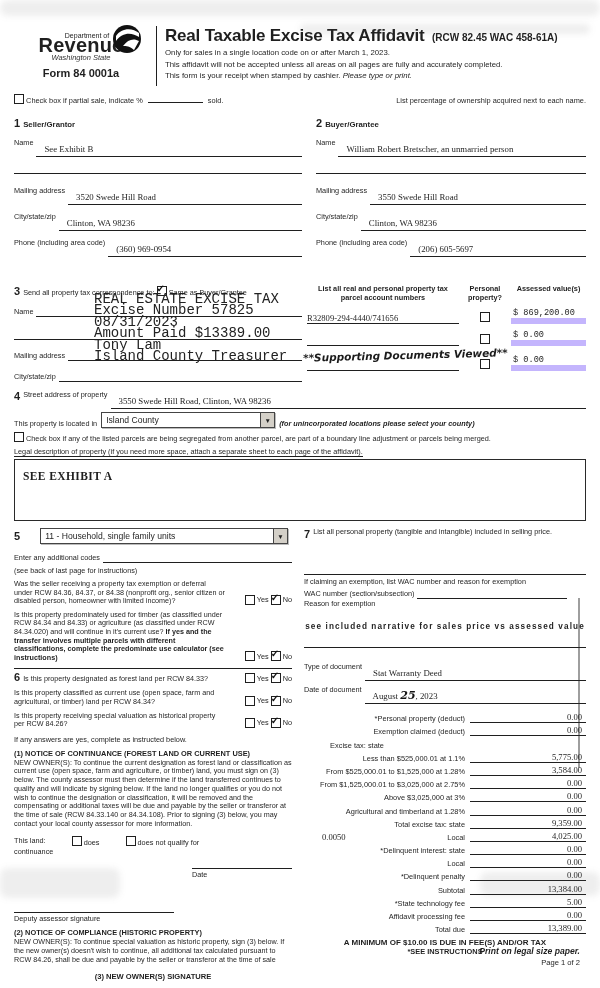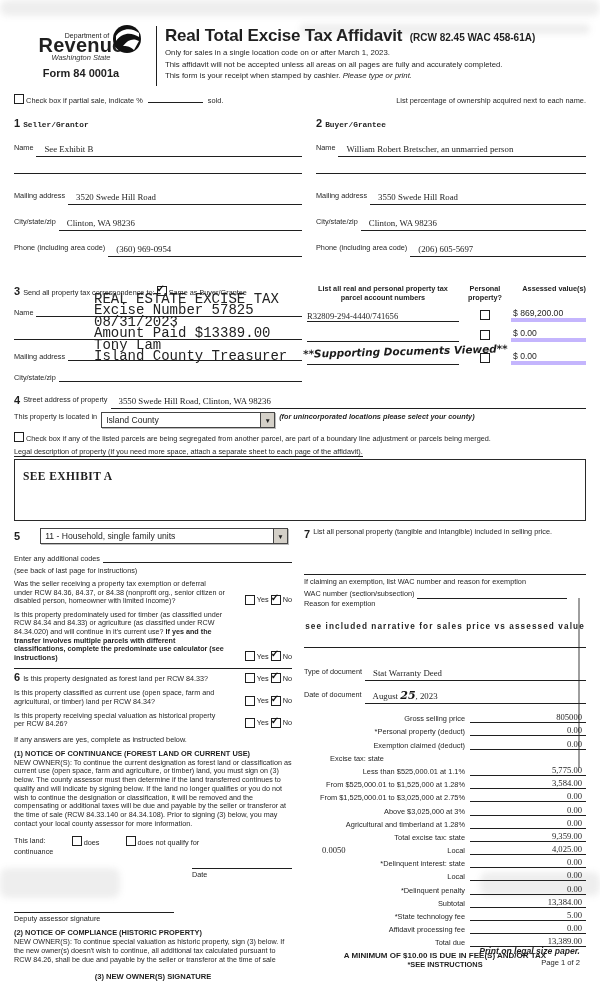--- a/index.html
+++ b/index.html
@@ -31,36 +31,36 @@
   .yn{display:inline-flex;align-items:center;gap:2px;font-size:7.3px;white-space:nowrap;}
   .hrline{border-top:1px solid #1f1f1f;}
   .hand{font-family:"DejaVu Serif",serif;font-style:italic;font-weight:bold;color:#141414;}
   
   .partial{display:flex;justify-content:space-between;margin:8px 14px 0 14px;font-size:7.4px;align-items:flex-end;}
   .pct-line{display:inline-block;width:55px;border-bottom:1px solid #1f1f1f;margin:0 3px;}
   
   .s12{display:grid;grid-template-columns:288px 1fr;column-gap:14px;margin:8px 14px 0 14px;}
   .s12 .head{margin-bottom:3px;}
   .s12 .head .nm{font-size:11px;font-weight:bold;margin-right:3px;}
-  .s12 .head .hd{font-size:7.8px;font-weight:bold;font-family:Liberation Mono, monospace;}
-  .frow{display:flex;align-items:center;margin-top:7px;}
+  .s12 .head .hd{font-size:7.8px;font-weight:bold;}
+  .frow{display:flex;align-items:flex-start;margin-top:7px;}
   
   .s3wrap{display:grid;grid-template-columns:288px 1fr;column-gap:5px;margin:28px 14px 0 14px;}
   .s3left{position:relative;}
   .stamp{position:absolute;left:80px;top:9px;width:195px;text-align:left;
          font-family:"Liberation Mono","DejaVu Sans Mono",monospace;font-size:14px;line-height:11.4px;color:#222;}
   .ptable{font-size:7.3px;}
   .phead{display:flex;font-weight:bold;line-height:8.6px;}
   .phead .c1{width:152px;text-align:center;}
   .phead .c2{width:52px;text-align:center;}
-  .phead .c3{flex:1;text-align:right;}
+  .phead .c3{flex:1;text-align:center;}
   .prow{display:flex;align-items:flex-end;margin-top:6px;position:relative;}
   .prow .c1{width:152px;border-bottom:1px solid #1f1f1f;font-family:"Liberation Serif",serif;font-size:8.6px;min-height:10px;}
   .prow .c2{width:52px;text-align:center;padding-bottom:1px;}
-  .prow .c3{flex:1;border-bottom:4px solid #c4b5fd;font-family:Liberation Sans, sans-serif;font-size:8.6px;min-height:10px;padding-left:2px;}
+  .prow .c3{flex:1;border-bottom:6px solid #c4b5fd;font-family:Liberation Mono, monospace;font-size:8.6px;min-height:10px;padding-left:2px;}
   .supdoc{position:absolute;left:-4px;top:-6px;font-size:10.5px;font-style:italic;font-weight:bold;
           font-family:"DejaVu Sans",sans-serif;color:#1b1b1b;white-space:nowrap;transform:rotate(-1.5deg);}
   
   .s4{margin:8px 14px 0 14px;}
   .dd{display:inline-flex;align-items:center;border:1.4px solid #444;background:#fff;height:14px;margin:0 4px;box-shadow:1px 1px 0 #bbb;}
   .dd .val{font-size:8.6px;padding:0 4px;width:150px;white-space:nowrap;overflow:hidden;}
   .dd .arr{width:13px;align-self:stretch;background:#d4d0c8;border-left:1.2px solid #444;display:flex;align-items:center;justify-content:center;font-size:6.5px;}
   .legalbox{border:1.6px solid #2a2a2a;margin:3px 14px 0 14px;height:48px;padding:6px 8px;}
   .legalbox .txt{font-family:"Liberation Serif",serif;font-weight:bold;font-size:11.5px;letter-spacing:0.4px;}
   
@@ -117,21 +117,21 @@
       <span class="logo-wrap">
         <svg width="30" height="30" viewBox="0 0 30 30">
           <circle cx="15" cy="15" r="14" fill="#111"></circle>
           <path d="M4 17 C 10 8, 20 8, 27 13 L 27 9 C 20 3, 9 4, 4 12 Z" fill="#fff"></path>
           <path d="M11 22 C 16 15, 22 14, 27 17 L 22 26 C 18 22, 14 22, 11 22 Z" fill="#fff"></path>
         </svg>
       </span>
     </div>
     <div class="hdr-div"></div>
     <div class="hdr-right">
-      <span class="title">Real Total Excise Tax Affidavit</span>
+      <span class="title">Real Taxable Excise Tax Affidavit</span>
       <span class="title-code">(RCW 82.45 WAC 458-61A)</span>
       <div class="sub">Only for sales in a single location code on or after March 1, 2023.</div>
       <div class="sub">This affidavit will not be accepted unless all areas on all pages are fully and accurately completed.</div>
       <div class="sub"><span>This form is your receipt when stamped by cashier. </span><span class="ital">Please type or print.</span></div>
     </div>
   </div>
 
   <div class="partial">
     <span>
       <span class="cb"></span>
@@ -244,21 +244,21 @@
       </div>
     </div>
   </div>
 
   <div class="s4">
     <div class="frow" style="margin-top:0;">
         <span class="secnum">4</span>
         <span class="lbl">Street address of property</span>
         <span class="fill"><span class="typed">3550 Swede Hill Road, Clinton, WA 98236</span></span>
       </div>
-    <div style="display:flex;align-items:flex-start;margin-top:3px;">
+    <div style="display:flex;align-items:flex-end;margin-top:3px;">
       <span class="lbl">This property is located in</span>
       <span class="dd">
         <span class="val">Island County</span>
         <span class="arr">
             <span>▼</span>
           </span>
       </span>
       <span class="lbl" style="font-style:italic;font-weight:bold;">(for unincorporated locations please select your county)</span>
     </div>
     <div style="margin-top:4px;font-size:7.3px;">
@@ -410,24 +410,20 @@
             <span class="fill"><span class="typed">Stat Warranty Deed</span></span>
           </div>
         <div class="frow" style="margin-top:4px;">
             <span class="lbl">Date of document</span>
             <span class="fill"><span class="typed"><span>August</span> <span class="hand" style="font-size:11px;">25</span><span>, 2023</span></span></span>
           </div>
       </div>
 
       <div style="margin-top:6px;">
         <div class="mrow">
-            <span class="mlbl">Gross selling price</span>
-            <span class="mval">805000</span>
-          </div>
-        <div class="mrow">
             <span class="mlbl">*Personal property (deduct)</span>
             <span class="mval">0.00</span>
           </div>
         <div class="mrow">
             <span class="mlbl">Exemption claimed (deduct)</span>
             <span class="mval">0.00</span>
           </div>
         <div class="mrow mhead">
             <span class="mlbl">Excise tax: state</span>
             <span class="mval"></span>

